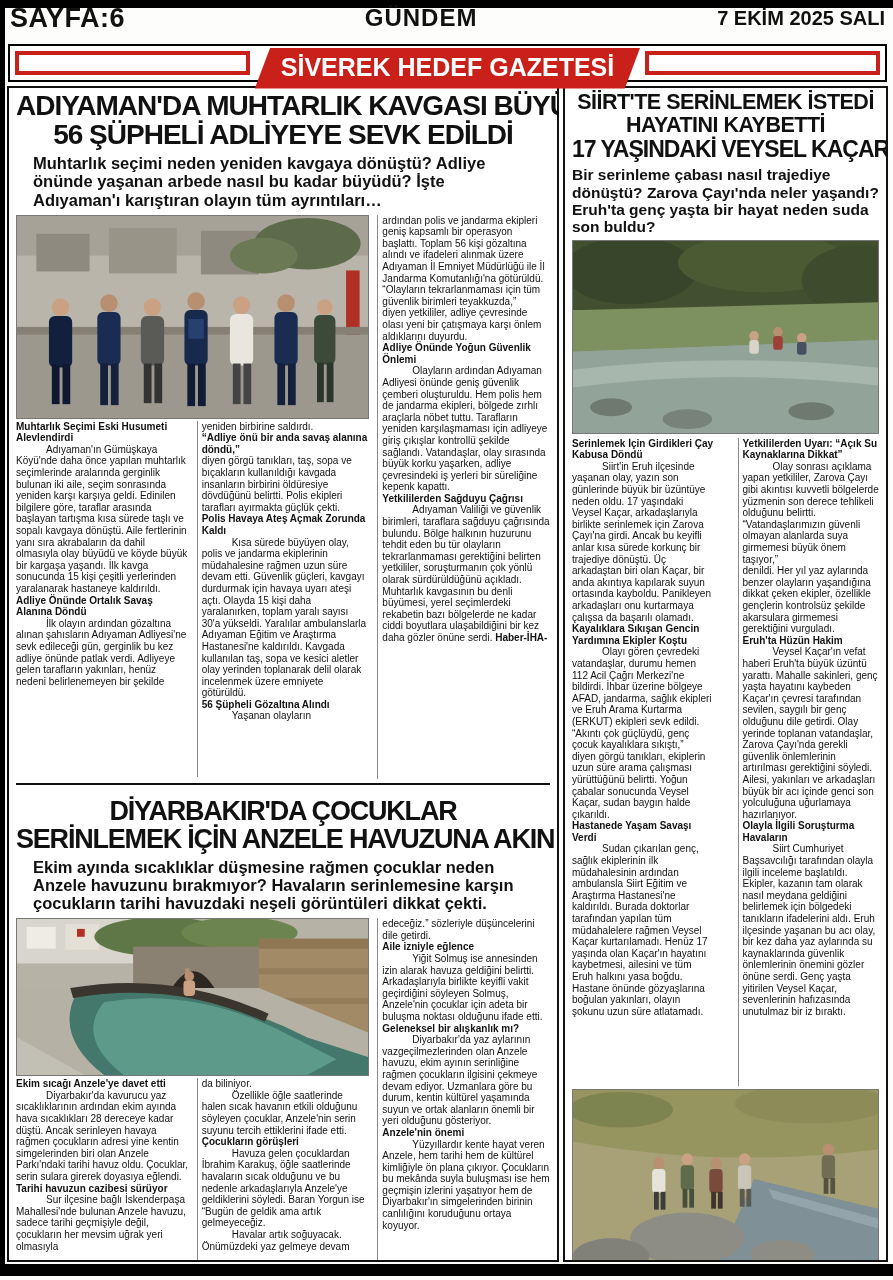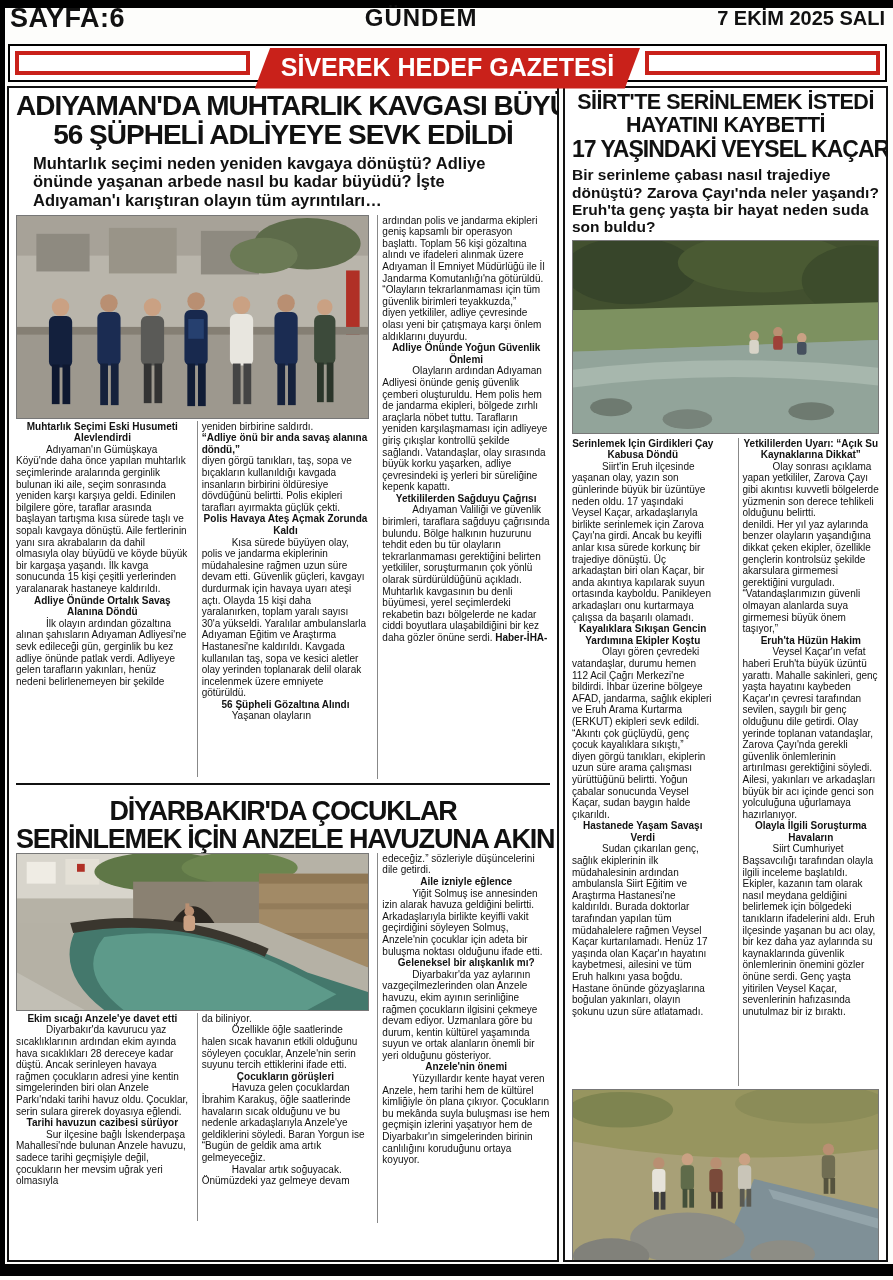--- a/index.html
+++ b/index.html
@@ -30,21 +30,21 @@
 
   .hl{font-weight:bold;text-align:center;line-height:1.04;letter-spacing:-1px;white-space:nowrap;}
   .a1 .hl{font-size:28px;}
   .lede{font-weight:bold;font-size:16.5px;line-height:1.1;margin:5px 17px 6px;}
 
   .grid3{display:grid;grid-template-columns:1fr 1fr 1fr;column-gap:8px;}
   .grid2{display:grid;grid-template-columns:1fr 1fr;column-gap:24px;}
   .col{font-size:10px;line-height:1.16;overflow:hidden;}
   .rule-l{border-left:1px solid #888;padding-left:4px;}
   .blk{margin:0;}
-  .blk.h{font-weight:bold;text-align:center;}
+  .blk.h{font-weight:bold;}
   .blk.q{font-weight:bold;}
   .blk.p{text-indent:3em;}
   .photo{border:1px solid #777;box-sizing:border-box;overflow:hidden;background:#cfcabe;}
   .photo svg{display:block;width:100%;height:100%;}
 
   .a1-photo{grid-area:1/1/2/3;height:204px;}
   .a1-c1{grid-area:2/1/3/2;height:356px;}
   .a1-c2{grid-area:2/2/3/3;height:356px;}
   .a1-c3{grid-area:1/3/3/4;height:564px;}
 
@@ -163,20 +163,21 @@
             <p class="blk p">Adıyaman Valiliği ve güvenlik birimleri, taraflara sağduyu çağrısında bulundu. Bölge halkının huzurunu tehdit eden bu tür olayların tekrarlanmaması gerektiğini belirten yetkililer, soruşturmanın çok yönlü olarak sürdürüldüğünü açıkladı. Muhtarlık kavgasının bu denli büyümesi, yerel seçimlerdeki rekabetin bazı bölgelerde ne kadar ciddi boyutlara ulaşabildiğini bir kez daha gözler önüne serdi.<b> Haber-İHA-</b></p>
           </div>
       </div>
     </div>
 
     <div class="a2">
       <div>
         <div class="hl">DİYARBAKIR'DA ÇOCUKLAR</div>
         <div class="hl">SERİNLEMEK İÇİN ANZELE HAVUZUNA AKIN ETTİ</div>
       </div>
+      <p class="lede">Ekim ayında sıcaklıklar düşmesine rağmen çocuklar neden Anzele havuzunu bırakmıyor? Havaların serinlemesine karşın çocukların tarihi havuzdaki neşeli görüntüleri dikkat çekti.</p>
 
       <div class="grid3">
         <div class="photo a2-photo">
           <svg viewBox="0 0 363 158" preserveAspectRatio="none">
             <rect width="363" height="158" fill="#b6b2a6"></rect>
             <rect x="0" y="0" width="120" height="45" fill="#d8d5cc"></rect>
             <rect x="10" y="8" width="30" height="22" fill="#efece4"></rect>
               <rect x="50" y="5" width="35" height="26" fill="#e4e0d6"></rect>
               <rect x="62" y="10" width="8" height="8" fill="#b03026"></rect>
             <ellipse cx="150" cy="18" rx="70" ry="20" fill="#5f7747"></ellipse>
@@ -260,22 +261,22 @@
           <p class="blk h">Kayalıklara Sıkışan Gencin Yardımına Ekipler Koştu</p>
           <p class="blk p">Olayı gören çevredeki vatandaşlar, durumu hemen 112 Acil Çağrı Merkezi'ne bildirdi. İhbar üzerine bölgeye AFAD, jandarma, sağlık ekipleri ve Eruh Arama Kurtarma (ERKUT) ekipleri sevk edildi.</p>
           <p class="blk c">“Akıntı çok güçlüydü, genç çocuk kayalıklara sıkıştı,”</p>
           <p class="blk c">diyen görgü tanıkları, ekiplerin uzun süre arama çalışması yürüttüğünü belirtti. Yoğun çabalar sonucunda Veysel Kaçar, sudan baygın halde çıkarıldı.</p>
           <p class="blk h">Hastanede Yaşam Savaşı Verdi</p>
           <p class="blk p">Sudan çıkarılan genç, sağlık ekiplerinin ilk müdahalesinin ardından ambulansla Siirt Eğitim ve Araştırma Hastanesi'ne kaldırıldı. Burada doktorlar tarafından yapılan tüm müdahalelere rağmen Veysel Kaçar kurtarılamadı. Henüz 17 yaşında olan Kaçar'ın hayatını kaybetmesi, ailesini ve tüm Eruh halkını yasa boğdu. Hastane önünde gözyaşlarına boğulan yakınları, olayın şokunu uzun süre atlatamadı.</p>
         </div>
       <div class="col a3-c rule-l">
           <p class="blk h">Yetkililerden Uyarı: “Açık Su Kaynaklarına Dikkat”</p>
           <p class="blk p">Olay sonrası açıklama yapan yetkililer, Zarova Çayı gibi akıntısı kuvvetli bölgelerde yüzmenin son derece tehlikeli olduğunu belirtti.</p>
+          <p class="blk c">“Vatandaşlarımızın güvenli olmayan alanlarda suya girmemesi büyük önem taşıyor,”</p>
           <p class="blk c">denildi. Her yıl yaz aylarında benzer olayların yaşandığına dikkat çeken ekipler, özellikle gençlerin kontrolsüz şekilde akarsulara girmemesi gerektiğini vurguladı.</p>
-          <p class="blk c">“Vatandaşlarımızın güvenli olmayan alanlarda suya girmemesi büyük önem taşıyor,”</p>
           <p class="blk h">Eruh'ta Hüzün Hakim</p>
           <p class="blk p">Veysel Kaçar'ın vefat haberi Eruh'ta büyük üzüntü yarattı. Mahalle sakinleri, genç yaşta hayatını kaybeden Kaçar'ın çevresi tarafından sevilen, saygılı bir genç olduğunu dile getirdi. Olay yerinde toplanan vatandaşlar, Zarova Çayı'nda gerekli güvenlik önlemlerinin artırılması gerektiğini söyledi. Ailesi, yakınları ve arkadaşları büyük bir acı içinde genci son yolculuğuna uğurlamaya hazırlanıyor.</p>
           <p class="blk h">Olayla İlgili Soruşturma Havaların</p>
           <p class="blk p">Siirt Cumhuriyet Başsavcılığı tarafından olayla ilgili inceleme başlatıldı. Ekipler, kazanın tam olarak nasıl meydana geldiğini belirlemek için bölgedeki tanıkların ifadelerini aldı. Eruh ilçesinde yaşanan bu acı olay, bir kez daha yaz aylarında su kaynaklarında güvenlik önlemlerinin önemini gözler önüne serdi. Genç yaşta yitirilen Veysel Kaçar, sevenlerinin hafızasında unutulmaz bir iz bıraktı.</p>
         </div>
       <div class="photo a3-photo-bottom">
         <svg viewBox="0 0 320 178" preserveAspectRatio="none">
           <rect width="320" height="178" fill="#a8a077"></rect>
           <path d="M0 0 L320 0 L320 60 Q160 80 0 52 Z" fill="#97955f"></path>
           <ellipse cx="50" cy="20" rx="55" ry="18" fill="#7e8450"></ellipse>

